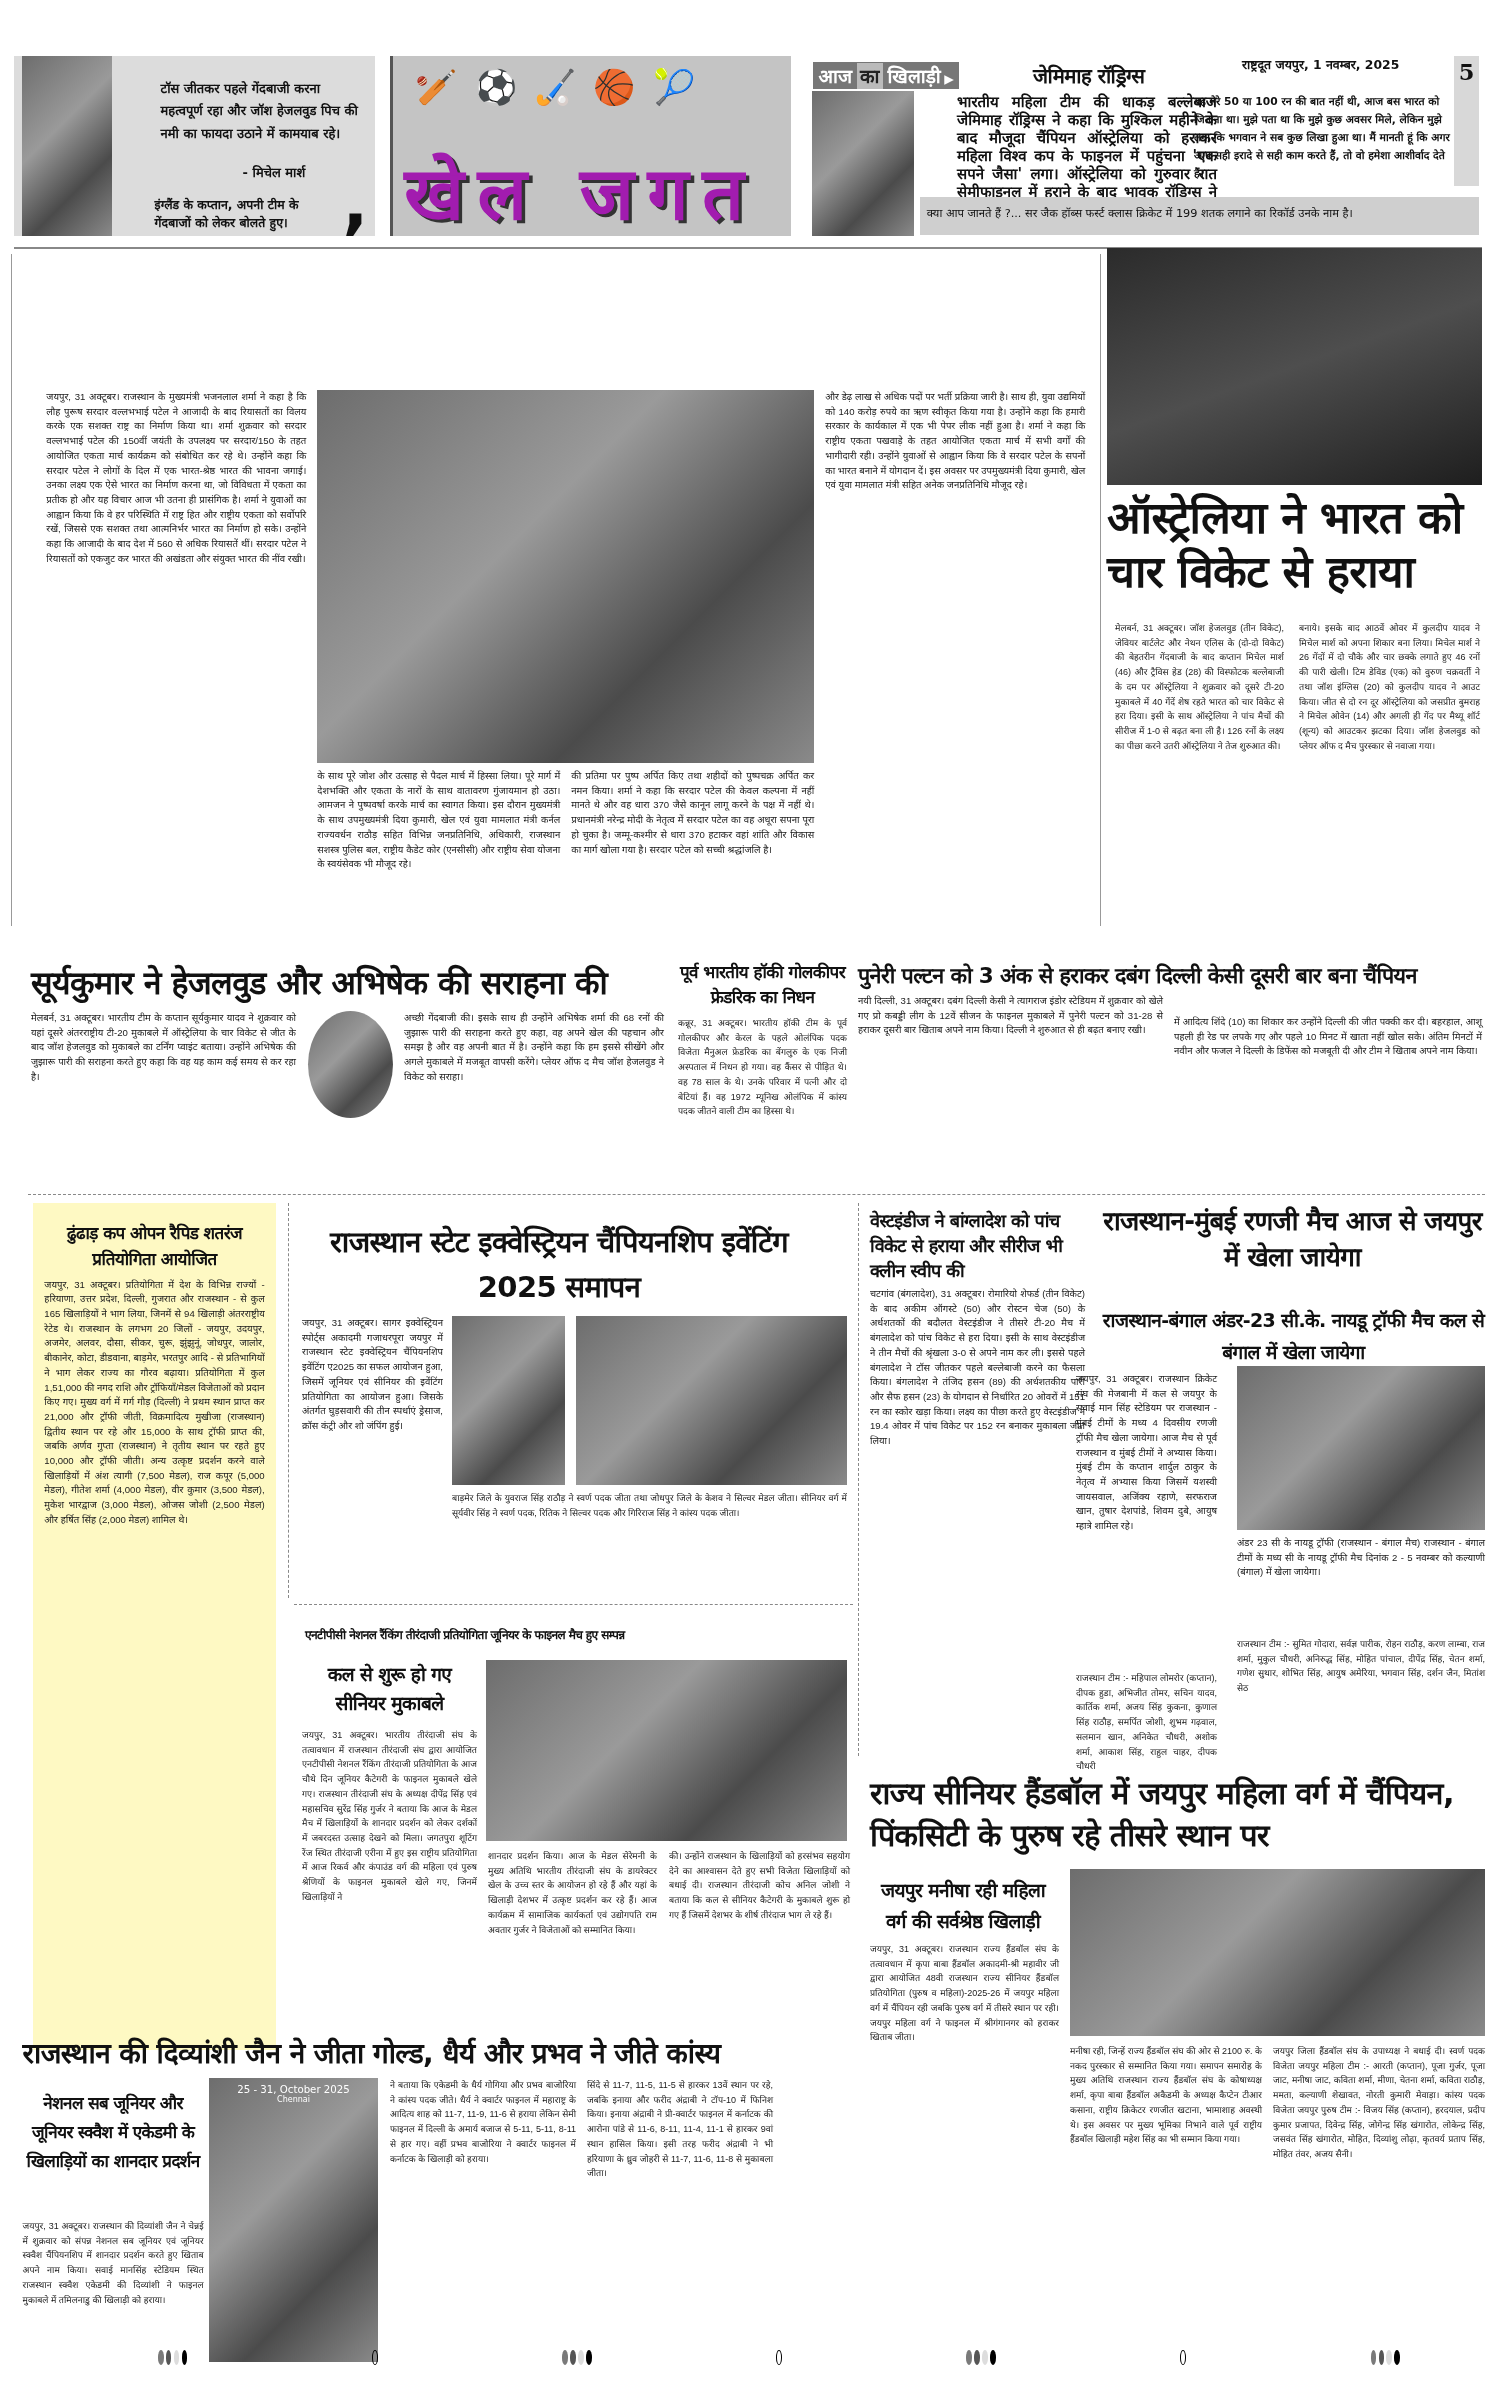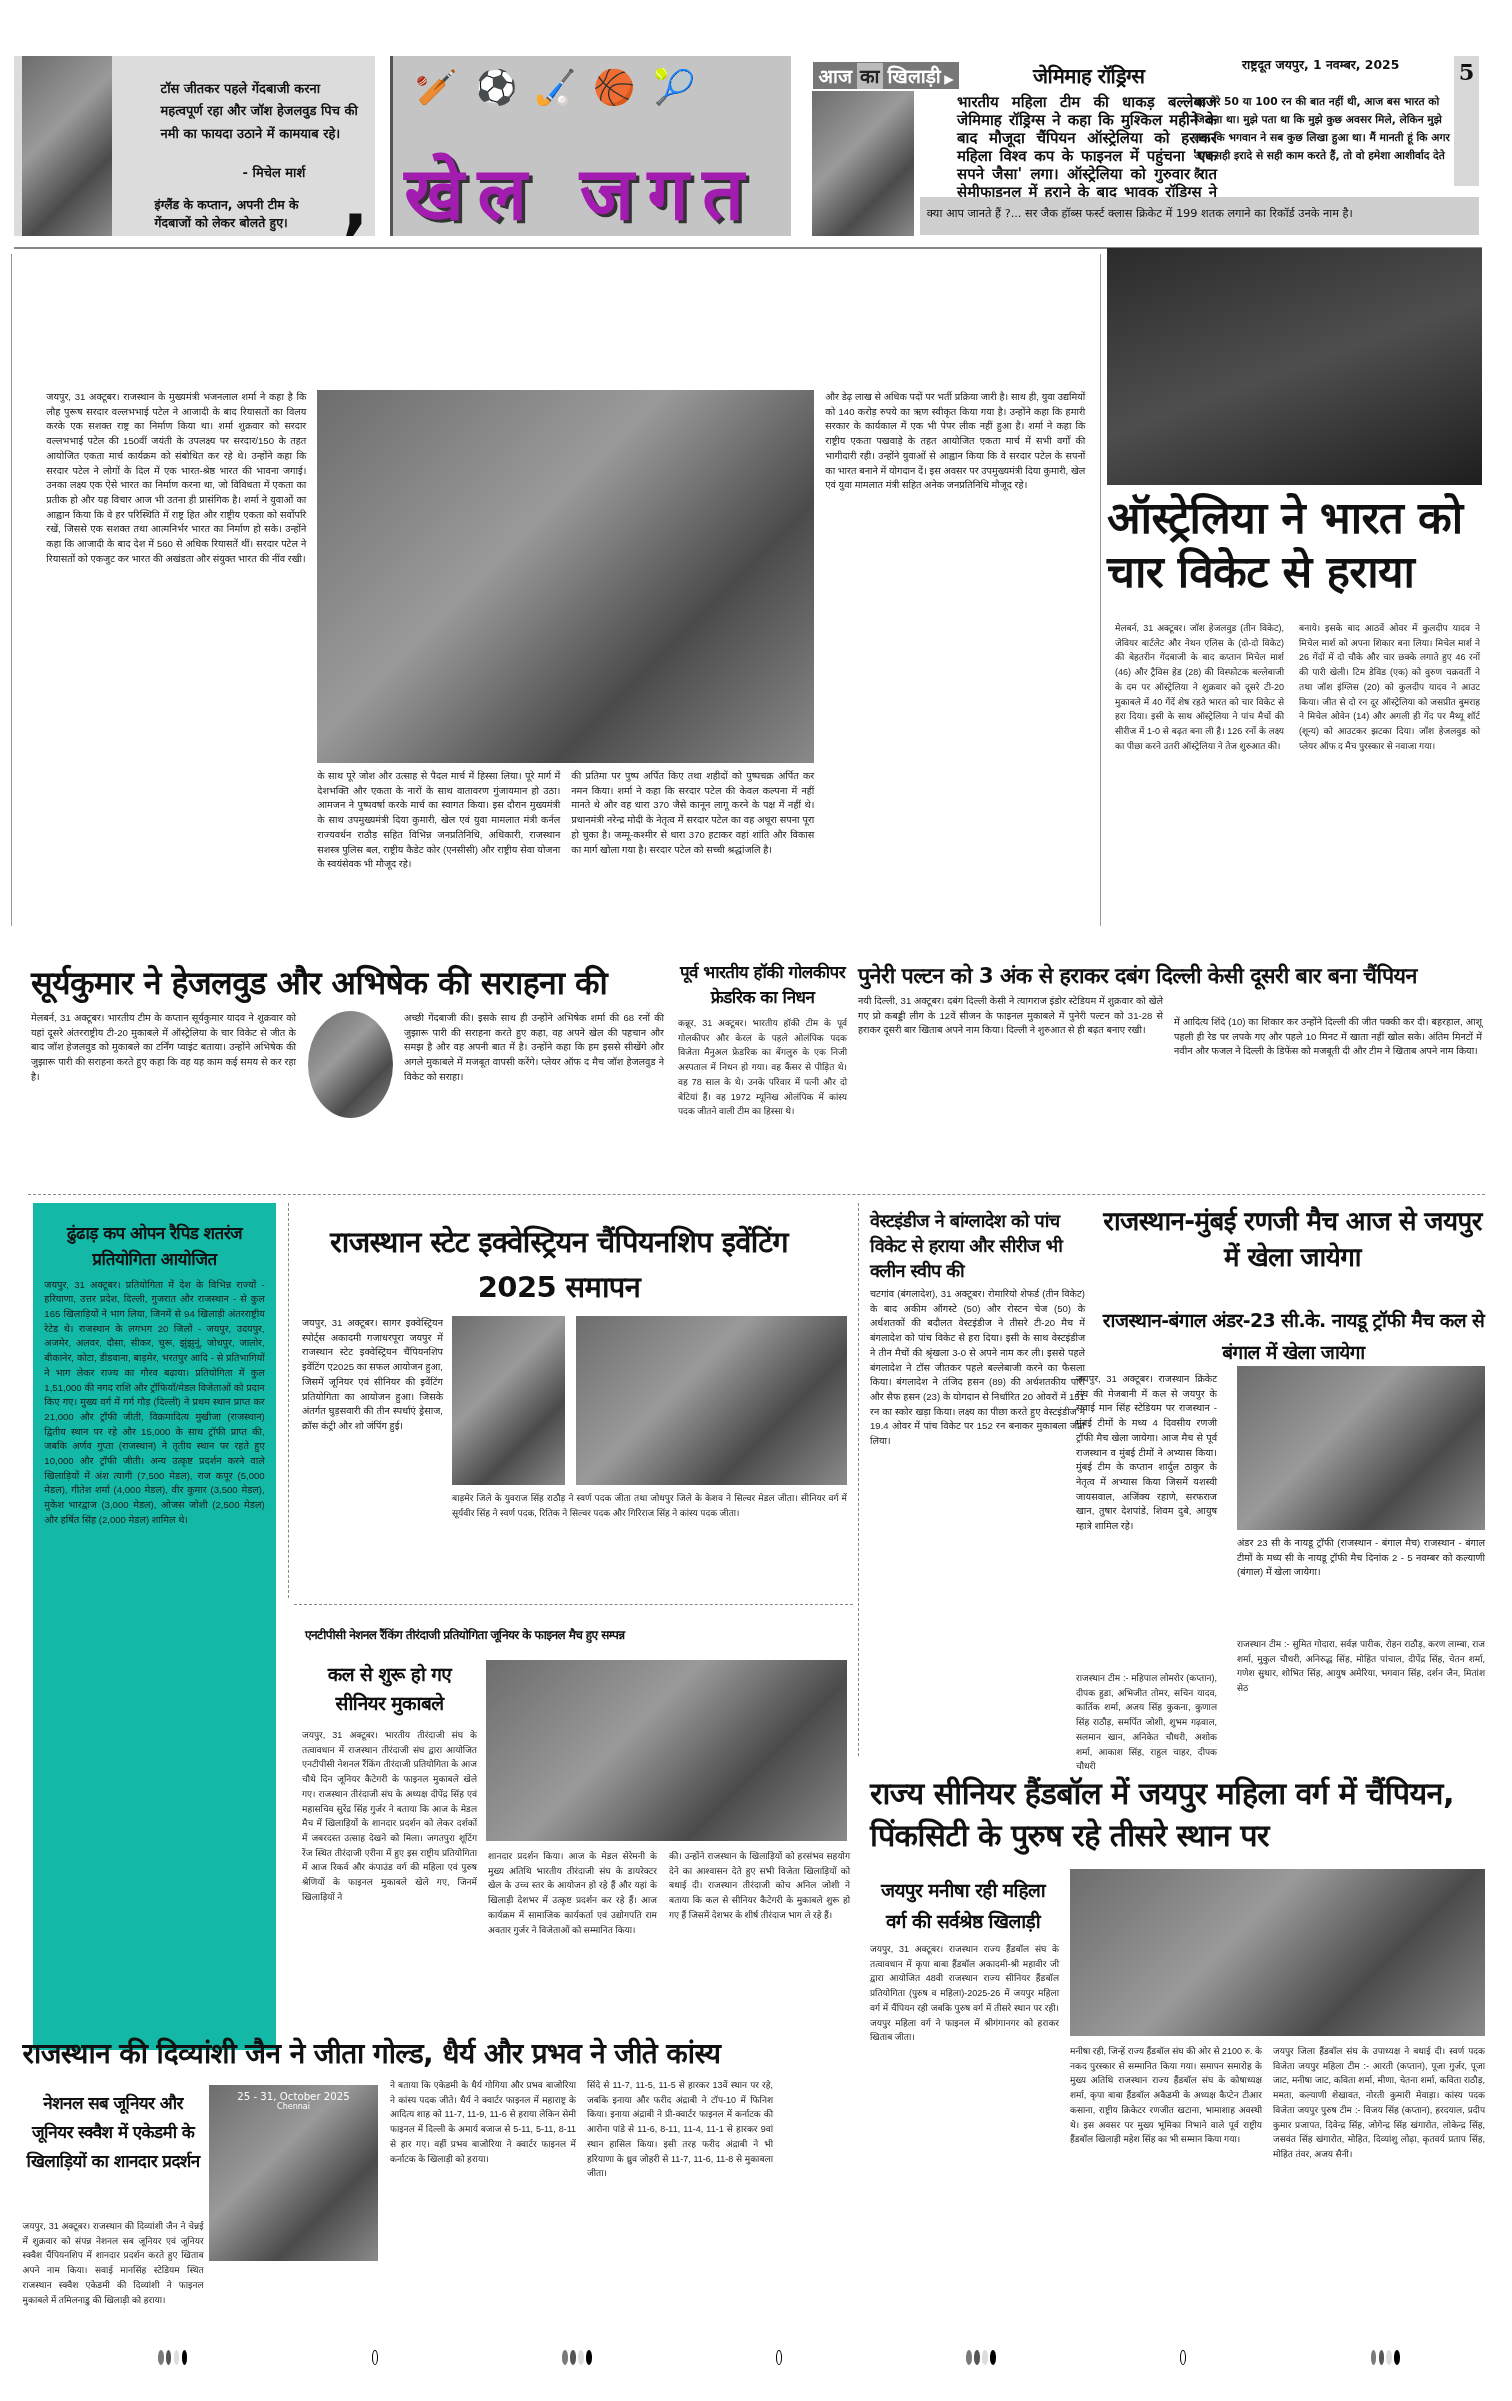--- a/index.html
+++ b/index.html
@@ -70,21 +70,21 @@
 
 <div class="abs hl" style="left:678px;top:960px;width:169px;font-size:17px;line-height:25px;text-align:center;">पूर्व भारतीय हॉकी गोलकीपर फ्रेडरिक का निधन</div>
 <div class="abs body-text" style="left:678px;top:1016px;width:169px;font-size:9px;">कन्नूर, 31 अक्टूबर। भारतीय हॉकी टीम के पूर्व गोलकीपर और केरल के पहले ओलंपिक पदक विजेता मैनुअल फ्रेडरिक का बेंगलुरु के एक निजी अस्पताल में निधन हो गया। वह कैंसर से पीड़ित थे। वह 78 साल के थे। उनके परिवार में पत्नी और दो बेटियां हैं। वह 1972 म्यूनिख ओलंपिक में कांस्य पदक जीतने वाली टीम का हिस्सा थे।</div>
 
 <div class="abs hl" style="left:858px;top:960px;width:638px;font-size:21.5px;">पुनेरी पल्टन को 3 अंक से हराकर दबंग दिल्ली केसी दूसरी बार बना चैंपियन</div>
 <div class="abs body-text" style="left:858px;top:994px;width:305px;">नयी दिल्ली, 31 अक्टूबर। दबंग दिल्ली केसी ने त्यागराज इंडोर स्टेडियम में शुक्रवार को खेले गए प्रो कबड्डी लीग के 12वें सीजन के फाइनल मुकाबले में पुनेरी पल्टन को 31-28 से हराकर दूसरी बार खिताब अपने नाम किया। दिल्ली ने शुरुआत से ही बढ़त बनाए रखी।</div>
 <div class="abs body-text" style="left:1174px;top:1015px;width:308px;">में आदित्य शिंदे (10) का शिकार कर उन्होंने दिल्ली की जीत पक्की कर दी। बहरहाल, आशू पहली ही रेड पर लपके गए और पहले 10 मिनट में खाता नहीं खोल सके। अंतिम मिनटों में नवीन और फजल ने दिल्ली के डिफेंस को मजबूती दी और टीम ने खिताब अपने नाम किया।</div>
 
 <div class="abs dash-h" style="left:28px;top:1194px;width:1457px;"></div>
 
-<div class="abs" style="left:33px;top:1203px;width:243px;height:847px;background:#14b8a6;">
+<div class="abs" style="left:33px;top:1203px;width:243px;height:847px;background:#fef9c3;">
   <div class="hl" style="padding:17px 11.3px 5.6px;font-size:17px;line-height:26px;text-align:center;">ढुंढाड़ कप ओपन रैपिड शतरंज प्रतियोगिता आयोजित</div>
   <div class="body-text" style="padding:0 11.3px;">जयपुर, 31 अक्टूबर। प्रतियोगिता में देश के विभिन्न राज्यों - हरियाणा, उत्तर प्रदेश, दिल्ली, गुजरात और राजस्थान - से कुल 165 खिलाड़ियों ने भाग लिया, जिनमें से 94 खिलाड़ी अंतरराष्ट्रीय रेटेड थे। राजस्थान के लगभग 20 जिलों - जयपुर, उदयपुर, अजमेर, अलवर, दौसा, सीकर, चुरू, झुंझुनूं, जोधपुर, जालोर, बीकानेर, कोटा, डीडवाना, बाड़मेर, भरतपुर आदि - से प्रतिभागियों ने भाग लेकर राज्य का गौरव बढ़ाया। प्रतियोगिता में कुल 1,51,000 की नगद राशि और ट्रॉफियाँ/मेडल विजेताओं को प्रदान किए गए। मुख्य वर्ग में गर्ग गौड़ (दिल्ली) ने प्रथम स्थान प्राप्त कर 21,000 और ट्रॉफी जीती, विक्रमादित्य मुखीजा (राजस्थान) द्वितीय स्थान पर रहे और 15,000 के साथ ट्रॉफी प्राप्त की, जबकि अर्णव गुप्ता (राजस्थान) ने तृतीय स्थान पर रहते हुए 10,000 और ट्रॉफी जीती। अन्य उत्कृष्ट प्रदर्शन करने वाले खिलाड़ियों में अंश त्यागी (7,500 मेडल), राज कपूर (5,000 मेडल), गीतेश शर्मा (4,000 मेडल), वीर कुमार (3,500 मेडल), मुकेश भारद्वाज (3,000 मेडल), ओजस जोशी (2,500 मेडल) और हर्षित सिंह (2,000 मेडल) शामिल थे।</div>
 </div>
 <div class="abs dash-v" style="left:288px;top:1203px;height:395px;"></div>
 
 <div class="abs hl" style="left:305px;top:1220px;width:508px;font-size:29px;line-height:45px;text-align:center;">राजस्थान स्टेट इक्वेस्ट्रियन चैंपियनशिप इवेंटिंग 2025 समापन</div>
 <div class="abs body-text" style="left:302px;top:1316px;width:141px;">जयपुर, 31 अक्टूबर। सागर इक्वेस्ट्रियन स्पोर्ट्स अकादमी गजाधरपूरा जयपुर में राजस्थान स्टेट इक्वेस्ट्रियन चैंपियनशिप इवेंटिंग ए2025 का सफल आयोजन हुआ, जिसमें जूनियर एवं सीनियर की इवेंटिंग प्रतियोगिता का आयोजन हुआ। जिसके अंतर्गत घुड़सवारी की तीन स्पर्धाएं ड्रेसाज, क्रॉस कंट्री और शो जंपिंग हुई।</div>
 <div class="abs photo" style="left:452px;top:1316px;width:113px;height:169px;"></div>
 <div class="abs photo" style="left:576px;top:1316px;width:271px;height:169px;"></div>
 <div class="abs body-text" style="left:452px;top:1491px;width:395px;font-size:9px;">बाड़मेर जिले के युवराज सिंह राठौड़ ने स्वर्ण पदक जीता तथा जोधपुर जिले के केशव ने सिल्वर मेडल जीता। सीनियर वर्ग में सूर्यवीर सिंह ने स्वर्ण पदक, रितिक ने सिल्वर पदक और गिरिराज सिंह ने कांस्य पदक जीता।</div>
@@ -112,21 +112,21 @@
 <div class="abs hl" style="left:870px;top:1773px;width:621px;font-size:30.5px;line-height:42px;">राज्य सीनियर हैंडबॉल में जयपुर महिला वर्ग में चैंपियन, पिंकसिटी के पुरुष रहे तीसरे स्थान पर</div>
 <div class="abs hl" style="left:870px;top:1875px;width:186px;font-size:19px;line-height:30.5px;text-align:center;">जयपुर मनीषा रही महिला वर्ग की सर्वश्रेष्ठ खिलाड़ी</div>
 <div class="abs photo" style="left:1070px;top:1869px;width:415px;height:167px;"></div>
 <div class="abs body-text" style="left:870px;top:1942px;width:189px;font-size:9px;">जयपुर, 31 अक्टूबर। राजस्थान राज्य हैंडबॉल संघ के तत्वावधान में कृपा बाबा हैंडबॉल अकादमी-श्री महावीर जी द्वारा आयोजित 48वी राजस्थान राज्य सीनियर हैंडबॉल प्रतियोगिता (पुरुष व महिला)-2025-26 में जयपुर महिला वर्ग में चैंपियन रही जबकि पुरुष वर्ग में तीसरे स्थान पर रही। जयपुर महिला वर्ग ने फाइनल में श्रीगंगानगर को हराकर खिताब जीता।</div>
 <div class="abs body-text" style="left:1070px;top:2044px;width:192px;font-size:9px;">मनीषा रही, जिन्हें राज्य हैंडबॉल संघ की ओर से 2100 रु. के नकद पुरस्कार से सम्मानित किया गया। समापन समारोह के मुख्य अतिथि राजस्थान राज्य हैंडबॉल संघ के कोषाध्यक्ष शर्मा, कृपा बाबा हैंडबॉल अकैडमी के अध्यक्ष कैप्टेन टीआर कसाना, राष्ट्रीय क्रिकेटर रणजीत खटाना, भामाशाह अवस्थी थे। इस अवसर पर मुख्य भूमिका निभाने वाले पूर्व राष्ट्रीय हैंडबॉल खिलाड़ी महेश सिंह का भी सम्मान किया गया।</div>
 <div class="abs body-text" style="left:1273px;top:2044px;width:212px;font-size:9px;">जयपुर जिला हैंडबॉल संघ के उपाध्यक्ष ने बधाई दी। स्वर्ण पदक विजेता जयपुर महिला टीम :- आरती (कप्तान), पूजा गुर्जर, पूजा जाट, मनीषा जाट, कविता शर्मा, मीणा, चेतना शर्मा, कविता राठौड़, ममता, कल्याणी शेखावत, नोरती कुमारी मेवाड़ा। कांस्य पदक विजेता जयपुर पुरुष टीम :- विजय सिंह (कप्तान), हरदयाल, प्रदीप कुमार प्रजापत, दिवेन्द्र सिंह, जोगेन्द्र सिंह खंगारोत, लोकेन्द्र सिंह, जसवंत सिंह खंगारोत, मोहित, दिव्यांशु लोढ़ा, कृतवर्य प्रताप सिंह, मोहित तंवर, अजय सैनी।</div>
 
 <div class="abs hl" style="left:22.6px;top:2033px;width:847px;font-size:28px;">राजस्थान की दिव्यांशी जैन ने जीता गोल्ड, धैर्य और प्रभव ने जीते कांस्य</div>
 <div class="abs hl" style="left:22.6px;top:2089px;width:181px;font-size:17px;line-height:29px;text-align:center;">नेशनल सब जूनियर और जूनियर स्क्वैश में एकेडमी के खिलाड़ियों का शानदार प्रदर्शन</div>
 <div class="abs body-text" style="left:22.6px;top:2219px;width:181px;font-size:9px;">जयपुर, 31 अक्टूबर। राजस्थान की दिव्यांशी जैन ने चेन्नई में शुक्रवार को संपन्न नेशनल सब जूनियर एवं जूनियर स्क्वैश चैंपियनशिप में शानदार प्रदर्शन करते हुए खिताब अपने नाम किया। सवाई मानसिंह स्टेडियम स्थित राजस्थान स्क्वैश एकेडमी की दिव्यांशी ने फाइनल मुकाबले में तमिलनाडु की खिलाड़ी को हराया।</div>
-<div class="abs photo" style="left:209px;top:2078px;width:169px;height:176px;margin-top:7px;">
+<div class="abs photo" style="left:209px;top:2078px;width:169px;height:284px;">
   <div style="text-align:center;color:#fff;font-size:10.2px;padding-top:5.6px;">25 - 31, October 2025</div>
   <div style="text-align:center;color:#fff;font-size:8px;">Chennai</div>
 </div>
 <div class="abs body-text" style="left:390px;top:2078px;width:186px;font-size:9px;">ने बताया कि एकेडमी के धैर्य गोगिया और प्रभव बाजोरिया ने कांस्य पदक जीते। धैर्य ने क्वार्टर फाइनल में महाराष्ट्र के आदित्य शाह को 11-7, 11-9, 11-6 से हराया लेकिन सेमी फाइनल में दिल्ली के अमार्य बजाज से 5-11, 5-11, 8-11 से हार गए। वहीं प्रभव बाजोरिया ने क्वार्टर फाइनल में कर्नाटक के खिलाड़ी को हराया।</div>
 <div class="abs body-text" style="left:587px;top:2078px;width:186px;font-size:9px;">सिंदे से 11-7, 11-5, 11-5 से हारकर 13वें स्थान पर रहे, जबकि इनाया और फरीद अंद्राबी ने टॉप-10 में फिनिश किया। इनाया अंद्राबी ने प्री-क्वार्टर फाइनल में कर्नाटक की आरोना पांडे से 11-6, 8-11, 11-4, 11-1 से हारकर 9वां स्थान हासिल किया। इसी तरह फरीद अंद्राबी ने भी हरियाणा के ध्रुव जोहरी से 11-7, 11-6, 11-8 से मुकाबला जीता।</div>
 
 <div class="abs" style="left:158px;top:2349px;width:1242px;height:17px;display:flex;justify-content:space-between;align-items:center;">
   <div style="display:flex;gap:2.3px;">
       <i style="width:5.6px;height:14.7px;border-radius:50%;background:#7a7a7a;display:block"></i>
       <i style="width:5.6px;height:14.7px;border-radius:50%;background:#555;display:block"></i>

